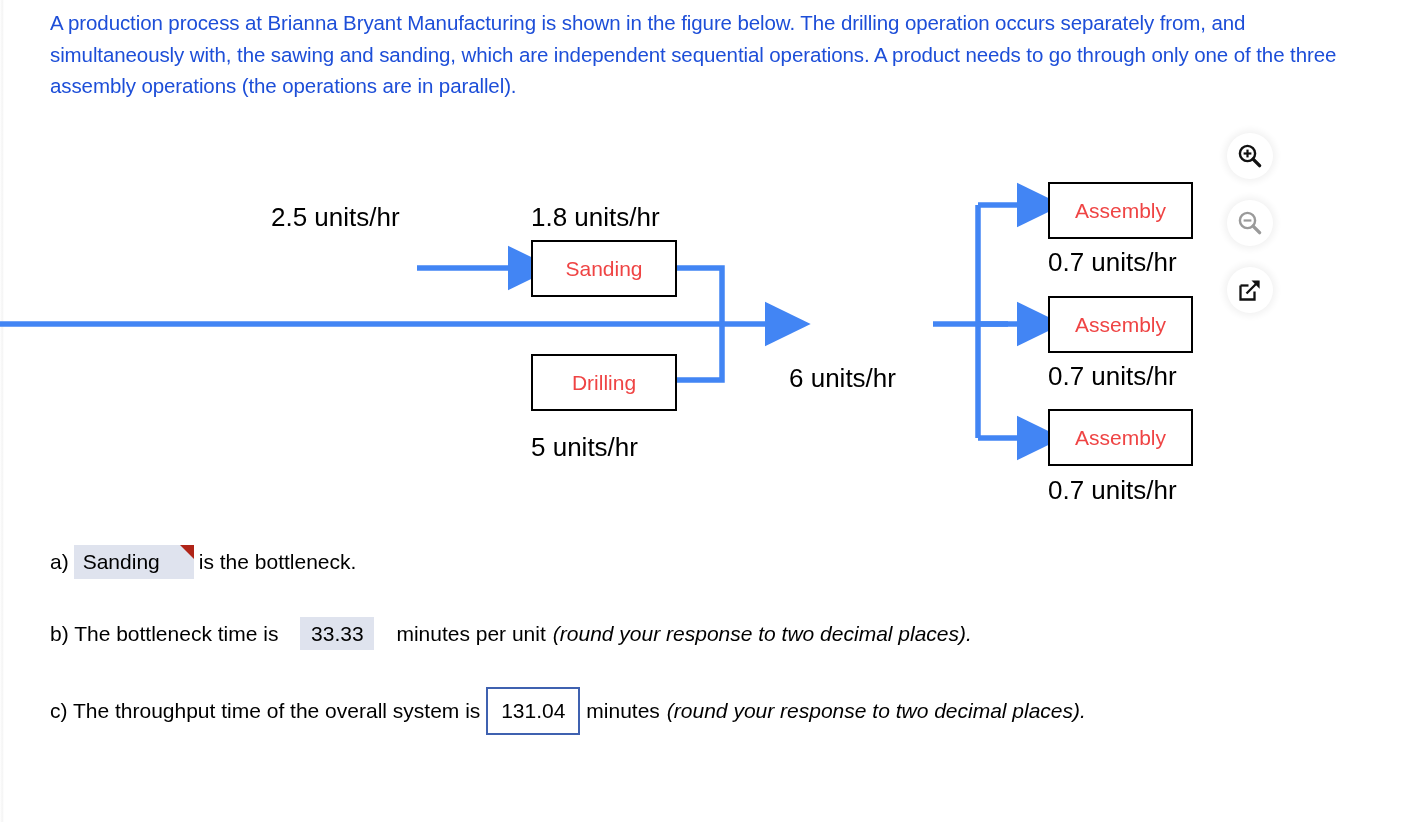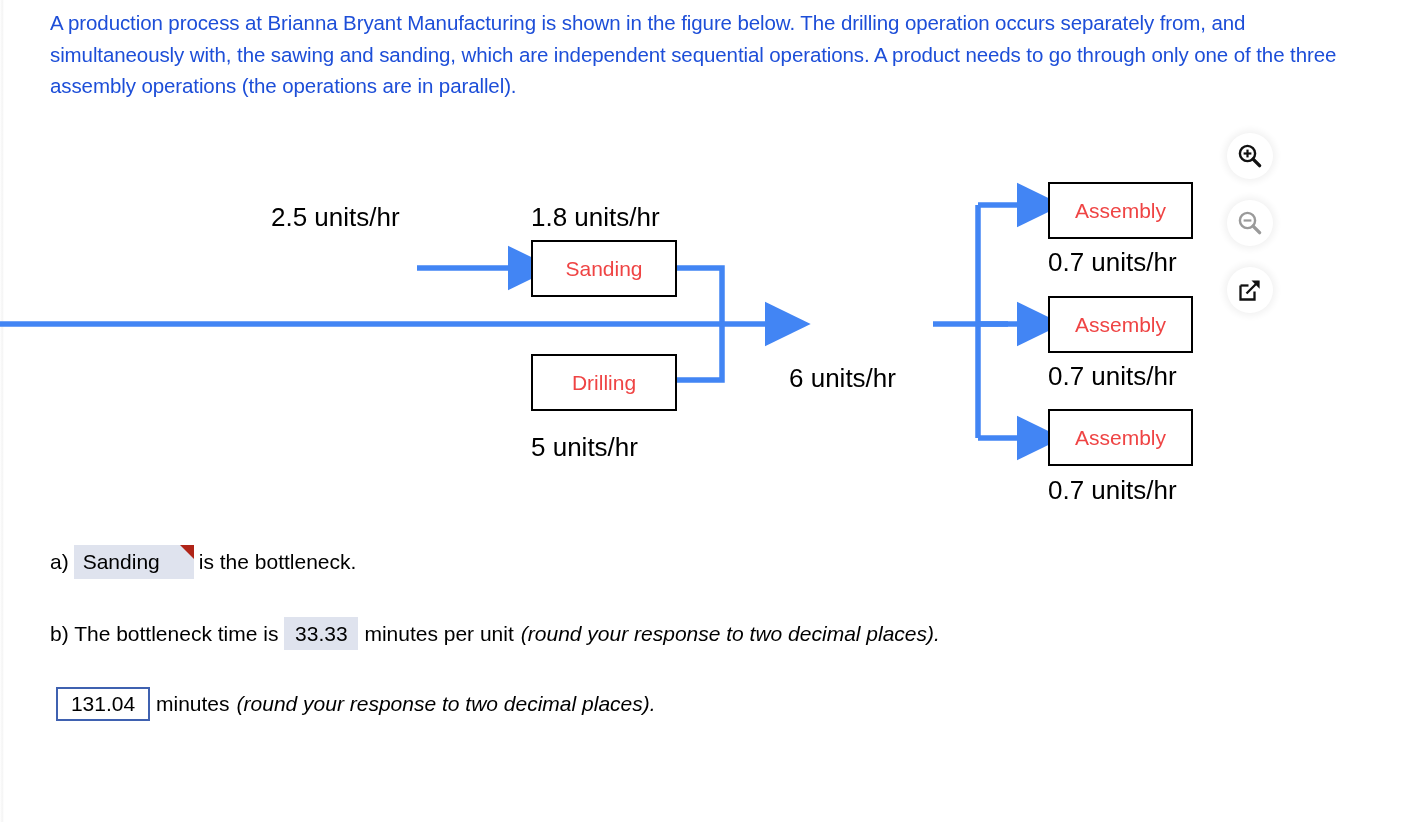--- a/index.html
+++ b/index.html
@@ -109,30 +109,30 @@
     display: inline-flex;
     align-items: center;
     justify-content: center;
     background: #dfe3ee;
     border: none;
     height: 33px;
     min-width: 74px;
     padding: 0 7px;
     font-size: 21px;
     color: #000000;
-    margin: 0 6px;
+    margin: 0 22px;
     cursor: text;
   }
   .active-field {
     display: inline-flex;
     align-items: center;
     justify-content: center;
     background: #ffffff;
     border: 2px solid #3f61b0;
-    height: 34px;
+    height: 48px;
     min-width: 94px;
     padding: 0 6px;
     font-size: 21px;
     color: #000000;
     margin: 0 6px;
     cursor: text;
   }
 </style>
 </head>
 <body>
@@ -239,18 +239,19 @@
   </div>
 
   <div class="ans-line" style="left:50px; top:617px;">
     <span class="txt">b) The bottleneck time is</span>
     <span class="filled-field">33.33</span>
     <span class="txt">minutes per unit</span>
     <span class="txt ital" style="margin-left:7px;">(round your response to two decimal places).</span>
   </div>
 
   <div class="ans-line" style="left:50px; top:687px;">
+    <span class="txt">c) The throughput time of the overall system is</span>
     <span class="active-field">131.04</span>
     <span class="txt">minutes</span>
     <span class="txt ital" style="margin-left:7px;">(round your response to two decimal places).</span>
   </div>
 
 </div>
 
 </body></html>

